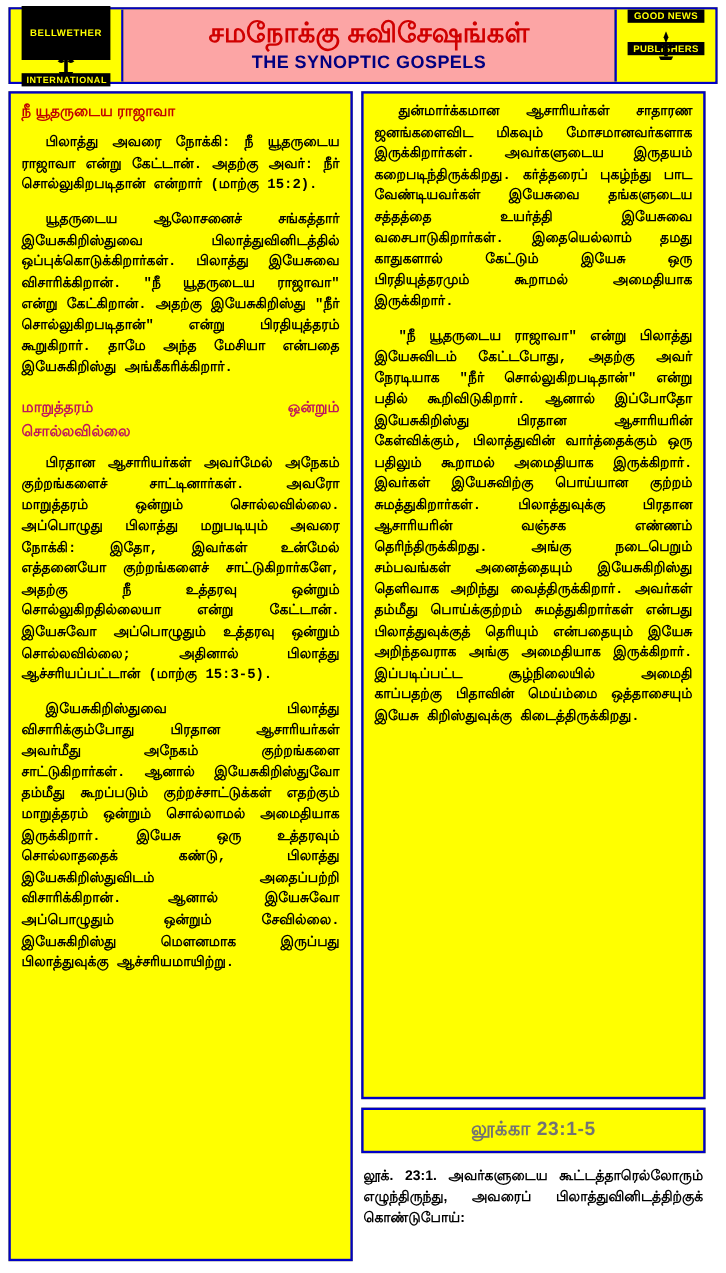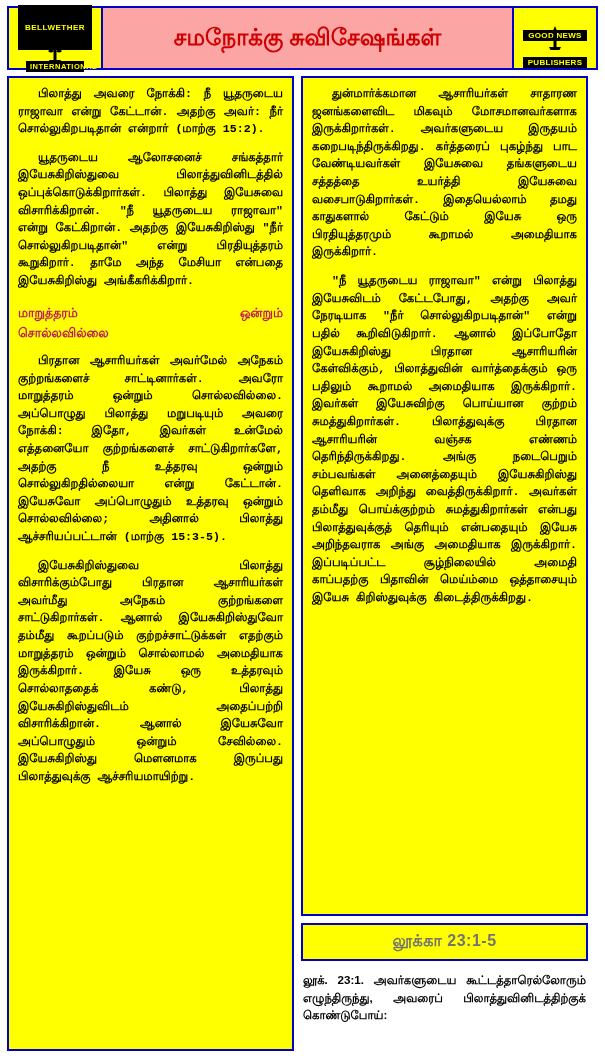--- a/index.html
+++ b/index.html
@@ -53,21 +53,21 @@
     box-sizing: border-box;
   }
   .logo-box .brand-bottom {
     background: #000000;
     color: #ffff00;
     font-size: 7.5px;
     font-weight: bold;
     letter-spacing: 0.5px;
     padding: 1px 4px;
     margin-top: 11px;
-    width: 58px;
+    width: 74px;
     text-align: center;
     box-sizing: border-box;
   }
   .logo-emblem {
     position: relative;
     height: 0;
   }
   .emblem-svg {
     position: absolute;
     top: -13px;
@@ -96,21 +96,21 @@
     margin-top: 4px;
     text-align: center;
   }
   .pub-box {
     width: 84px;
     border-left: 2px solid #0000c8;
     box-sizing: border-box;
     display: flex;
     flex-direction: column;
     align-items: center;
-    justify-content: flex-end;
+    justify-content: flex-start;
     background: #ffff00;
     position: relative;
   }
   .pub-line1, .pub-line2 {
     background: #000000;
     color: #ffff00;
     font-size: 8px;
     font-weight: bold;
     padding: 1px 5px;
     text-align: center;
@@ -222,20 +222,21 @@
           <path d="M5 23 h12 l-1.5 3 h-9 Z" fill="#000"></path>
           <path d="M4 14 q3 -3 6 0 q-3 3 -6 0 Z" fill="#000"></path>
           <path d="M18 14 q-3 -3 -6 0 q3 3 6 0 Z" fill="#000"></path>
         </svg>
       </div>
       <div class="brand-bottom">INTERNATIONAL</div>
     </div>
 
     <div class="title-box">
       <div class="title-ta">சமநோக்கு சுவிசேஷங்கள்</div>
+      <div class="title-en">THE SYNOPTIC GOSPELS</div>
     </div>
 
     <div class="pub-box">
       <div class="pub-line1">GOOD NEWS</div>
       <div class="pub-emblem">
         <svg width="20" height="24" viewBox="0 0 20 24">
           <path d="M10 0 L12 5 L10 10 L8 5 Z" fill="#000"></path>
           <rect x="8.5" y="9" width="3" height="12" fill="#000"></rect>
           <path d="M4 21 h12 l-1.5 3 h-9 Z" fill="#000"></path>
           <path d="M3 13 q3 -3 6 0 q-3 3 -6 0 Z" fill="#000"></path>
@@ -245,20 +246,21 @@
       <div class="pub-line2">PUBLISHERS</div>
     </div>
 
   </div>
 
   <div class="body-wrap">
 
     <div class="col col-left">
       <div class="panel">
 
+        <div class="hdr-ta">நீ யூதருடைய ராஜாவா</div>
 
         <p class="para">பிலாத்து அவரை நோக்கி: நீ யூதருடைய ராஜாவா என்று கேட்டான். அதற்கு அவர்: நீர் சொல்லுகிறபடிதான் என்றார் (மாற்கு 15:2).</p>
         <p class="para">யூதருடைய ஆலோசனைச் சங்கத்தார் இயேசுகிறிஸ்துவை பிலாத்துவினிடத்தில் ஒப்புக்கொடுக்கிறார்கள். பிலாத்து இயேசுவை விசாரிக்கிறான். "நீ யூதருடைய ராஜாவா" என்று கேட்கிறான். அதற்கு இயேசுகிறிஸ்து "நீர் சொல்லுகிறபடிதான்" என்று பிரதியுத்தரம் கூறுகிறார். தாமே அந்த மேசியா என்பதை இயேசுகிறிஸ்து அங்கீகரிக்கிறார்.</p>
 
         <div class="sub-ta">
           <span>மாறுத்தரம்</span>
           <span>ஒன்றும்</span>
         </div>
         <div class="sub-ta" style="margin-top:-8px;font-family:Liberation Serif, serif;">
           <span>சொல்லவில்லை</span>

